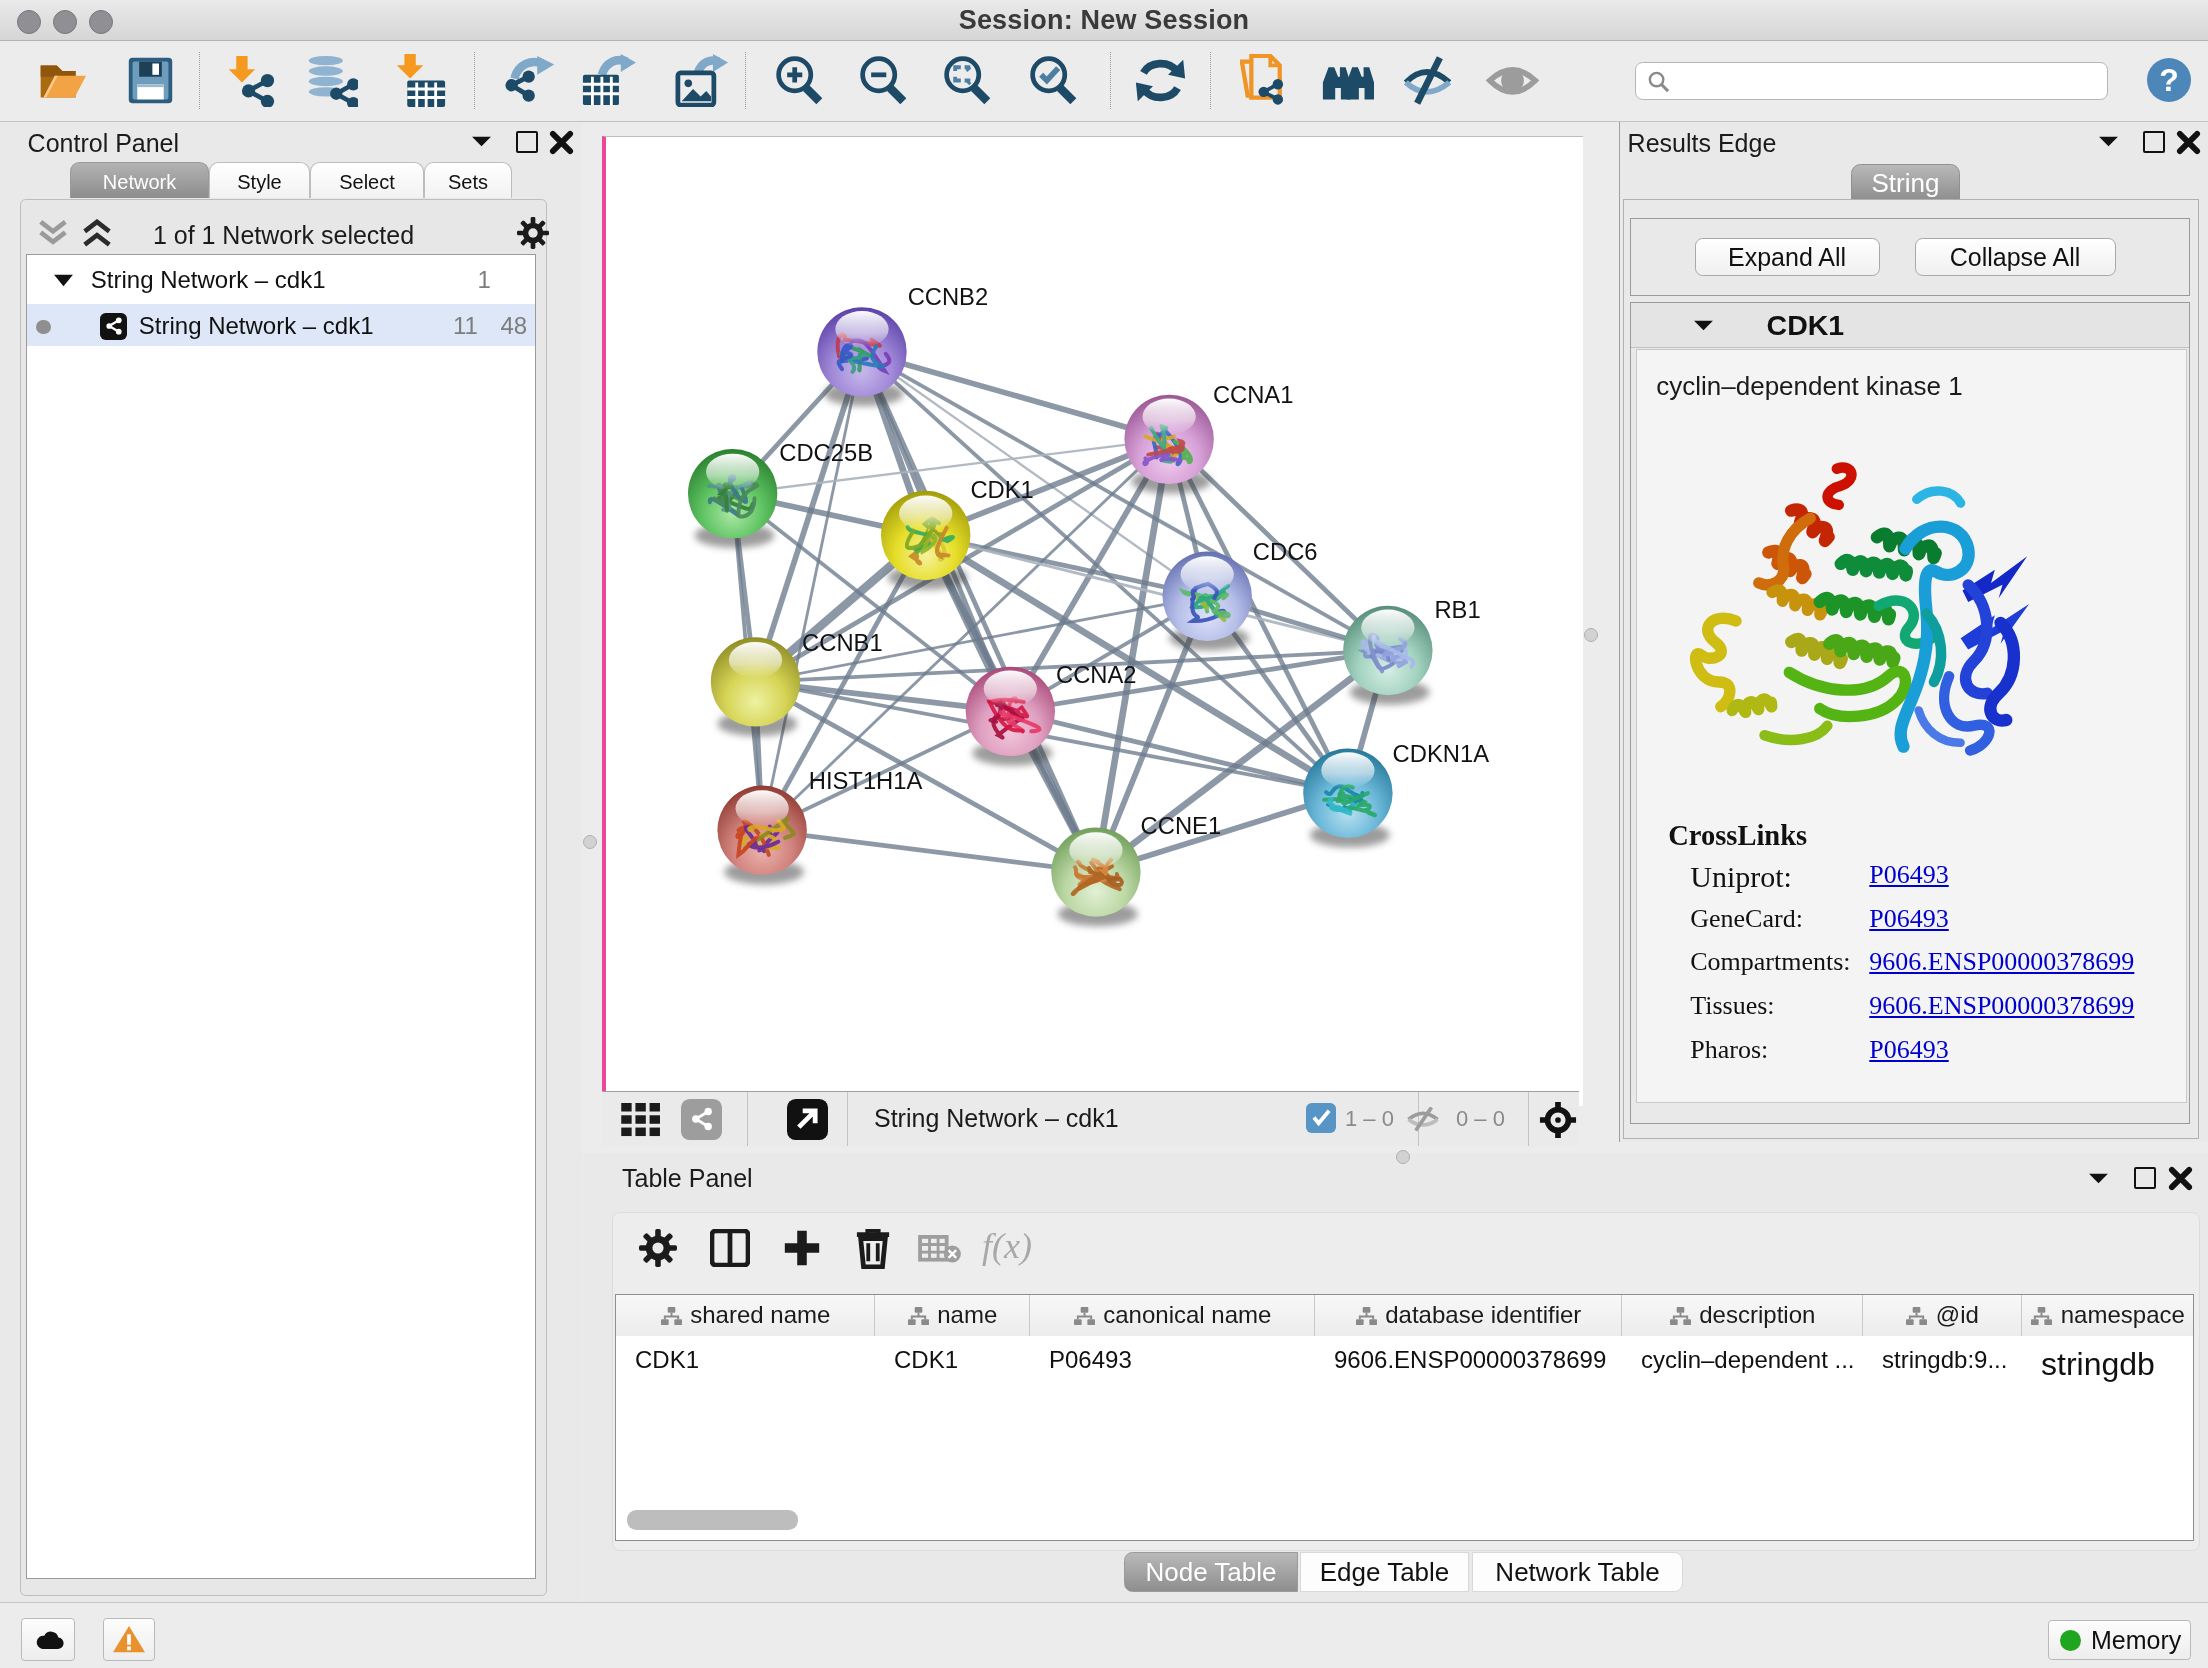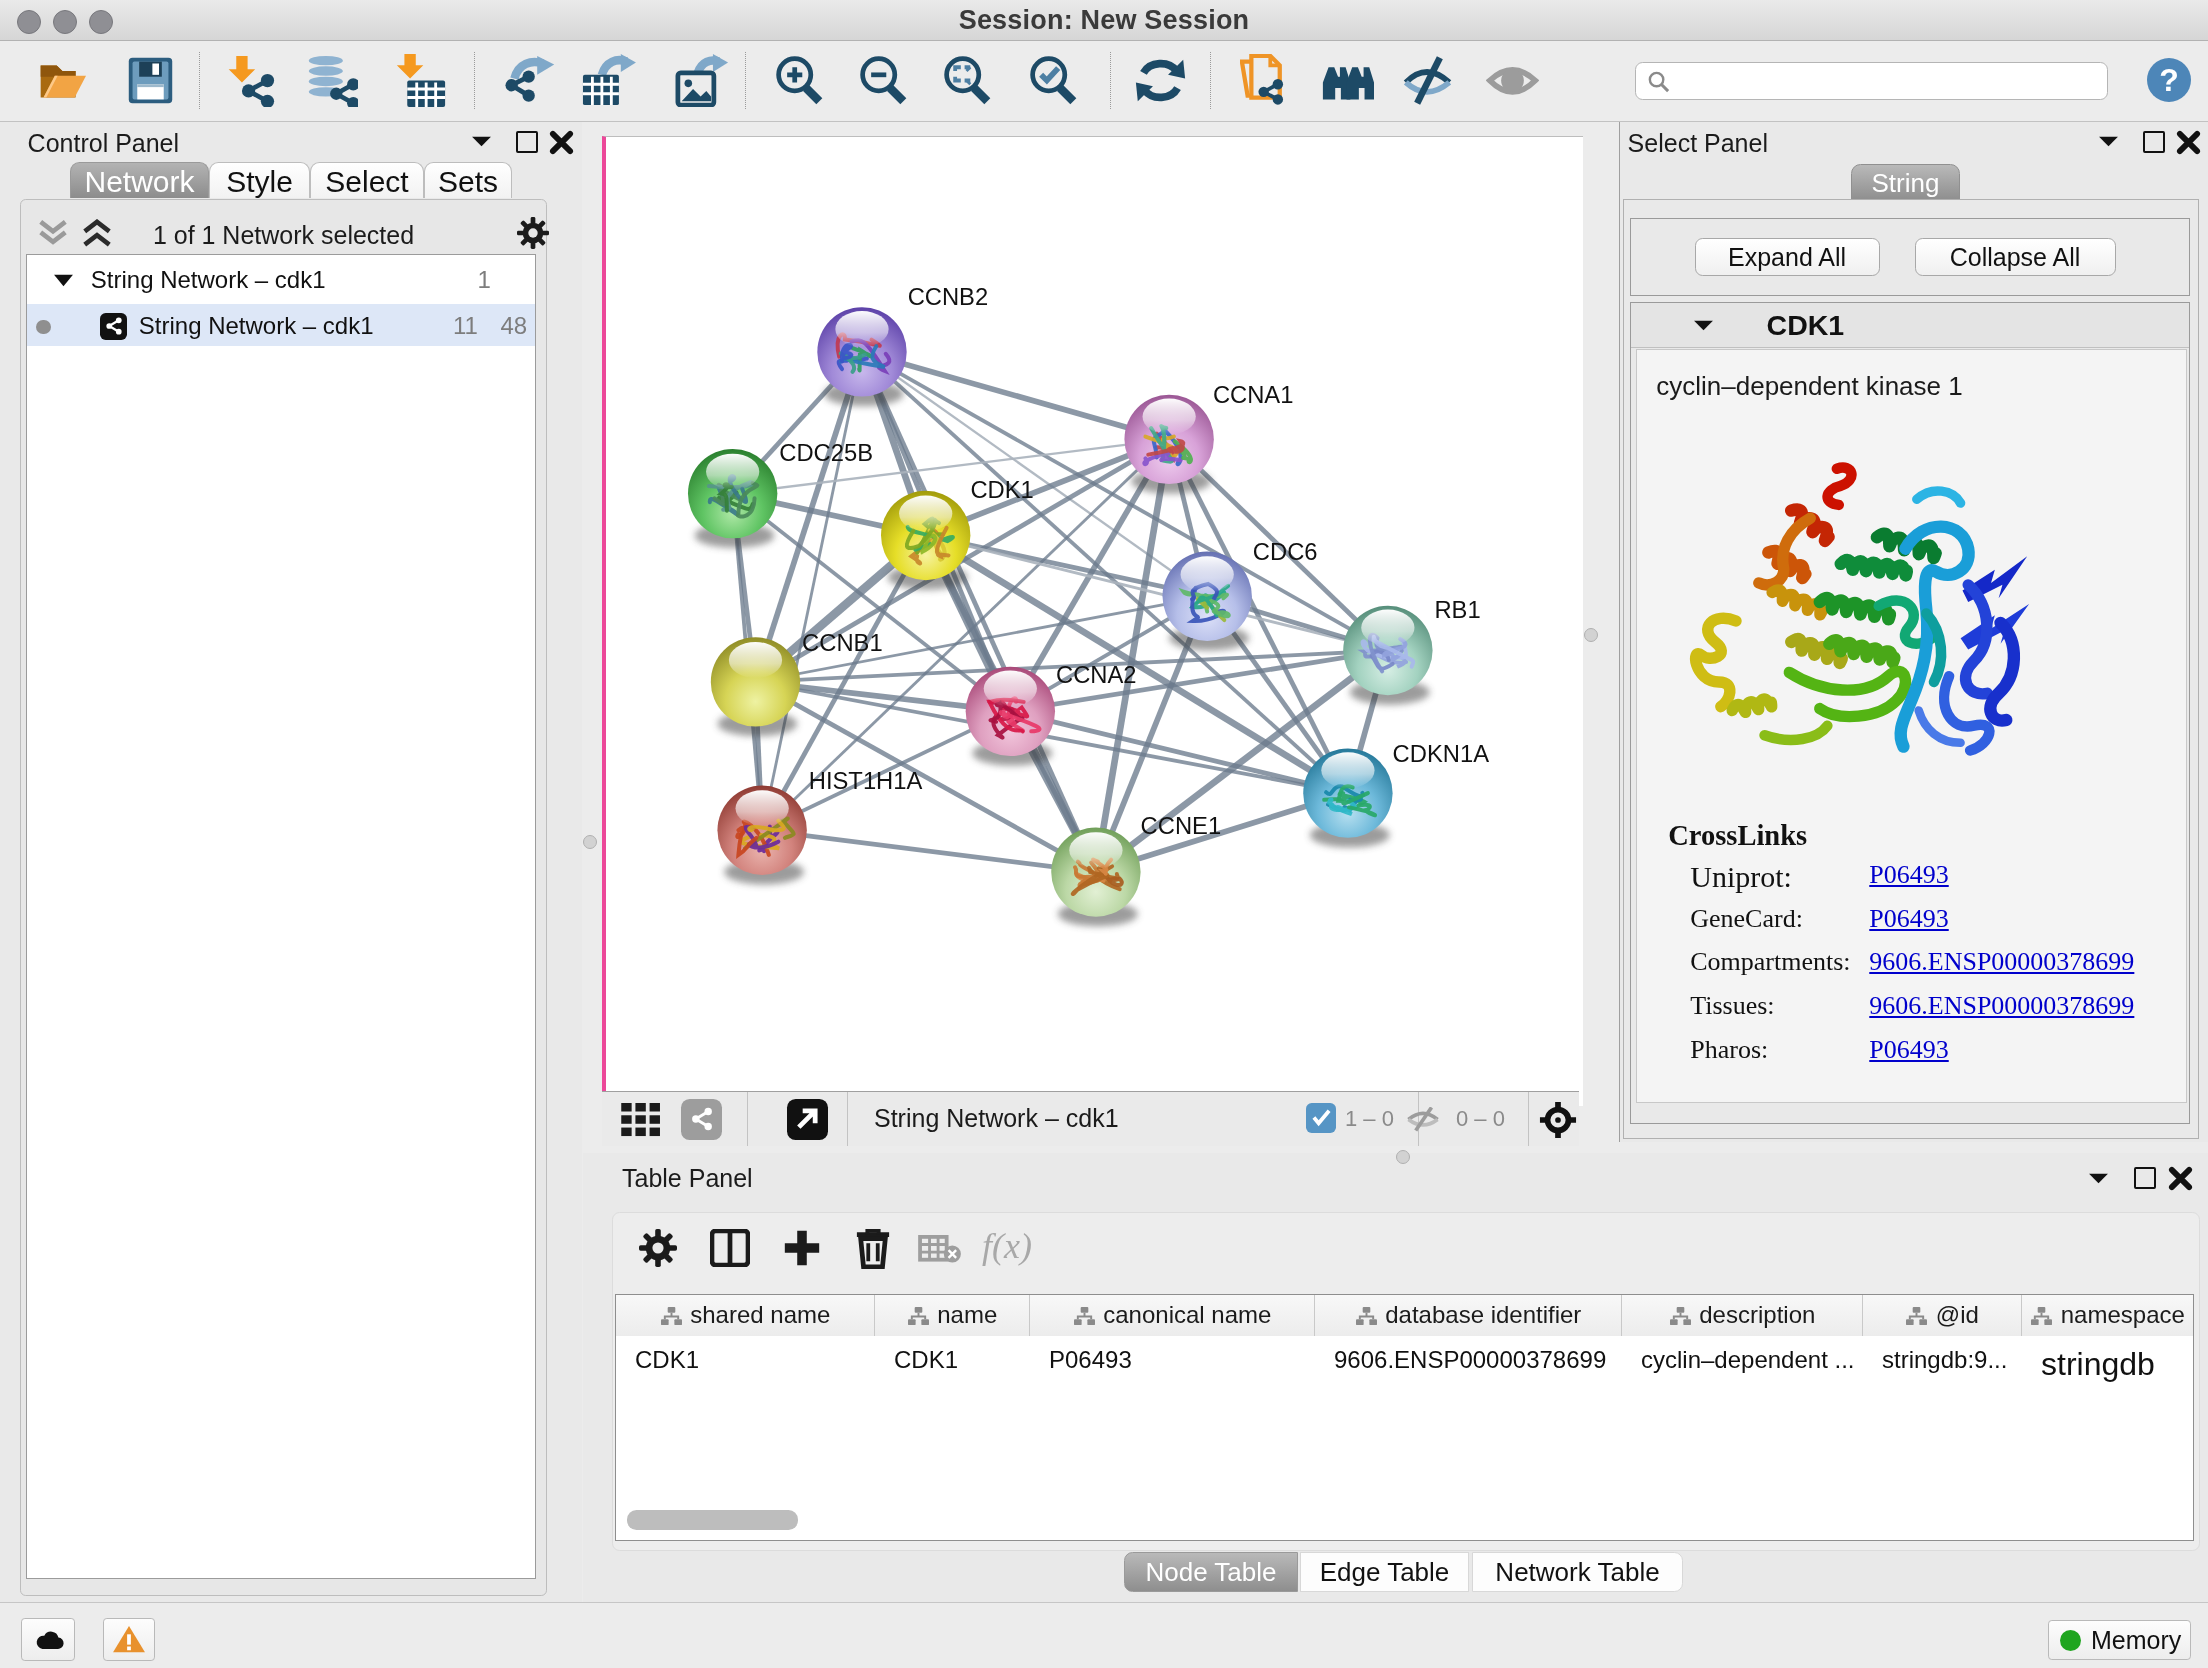--- a/index.html
+++ b/index.html
@@ -10,21 +10,21 @@
 #title{position:absolute;top:4.8px;left:0;width:100%;text-align:center;font-size:27px;color:#3a3a3a;font-weight:bold;letter-spacing:0.2px}
 
 #toolbar{left:0;top:41px;width:2208px;height:80px;background:#ececec;border-bottom:1px solid #c2c2c2}
 .tbi{position:absolute;top:13.3px}
 .tsep{position:absolute;top:11.4px;height:57px;width:0;border-left:1.9px dotted #9a9a9a}
 #searchbox{position:absolute;left:1635px;top:21px;width:471px;height:36px;background:#fff;border:1.9px solid #b5b5b5;border-radius:7.6px}
 
 .ptitle{font-size:25px;color:#1b1b1b}
 
 #cpanel{left:0;top:122px;width:582px;height:1480px;background:#e9e9e9}
-.tab{position:absolute;top:0;height:36px;border:1px solid #bdbdbd;border-bottom:none;border-radius:9.5px 9.5px 0 0;background:linear-gradient(#ffffff,#f2f2f2);color:#111;font-size:30px;text-align:center;line-height:38px;box-sizing:border-box}
+.tab{position:absolute;top:0;height:36px;border:1px solid #bdbdbd;border-bottom:none;border-radius:9.5px 9.5px 0 0;background:linear-gradient(#ffffff,#f2f2f2);color:#111;font-size:20px;text-align:center;line-height:38px;box-sizing:border-box}
 .tabsel{background:linear-gradient(#b3b3b3,#8c8c8c);color:#fff;border-color:#9a9a9a}
 #cp-box{position:absolute;left:20px;top:77px;width:525px;height:1395px;border:1px solid #bdbdbd;border-radius:5.7px;background:#e7e7e7}
 #cp-list{position:absolute;left:4.8px;top:54px;width:508px;height:1323px;background:#fff;border:1px solid #9b9b9b}
 
 #netview{left:602px;top:136px;width:977px;height:969px;background:#fff;border-top:1px solid #bdbdbd;border-left:4px solid #ec4899}
 #nettb{left:602px;top:1091px;width:977px;height:54px;background:#eaeaea;border-top:1px solid #9f9f9f}
 
 #rpanel{left:1619px;top:122px;width:590px;height:1020px;background:#e9e9e9;border-left:1.9px solid #9f9f9f}
 
 #tpanel{left:583px;top:1153px;width:1625px;height:449px;background:#e9e9e9}
@@ -613,21 +613,21 @@
       </svg>
     <div style="position:absolute;left:854px;top:14.3px;font-size:22px;color:#8a8a8a">0 – 0</div>
       <div style="position:absolute;left:926px;top:0;height:54px;border-left:1px solid #c3c3c3"></div>
     <svg style="position:absolute;left:937px;top:8.6px" width="38" height="38" viewBox="0 0 40 40">
         <circle cx="20" cy="20" r="11" fill="none" stroke="#111" stroke-width="6"></circle>
         <path d="M20 1 v9 M20 30 v9 M1 20 h9 M30 20 h9" stroke="#111" stroke-width="6"></path>
         <circle cx="20" cy="20" r="3" fill="#111"></circle>
       </svg>
   </div>
   <div class="abs" id="rpanel">
-    <div class="ptitle" style="position:absolute;left:7.6px;top:6.7px">Select Panel</div>
+    <div class="ptitle" style="position:absolute;left:7.6px;top:6.7px">Results Edge</div>
     <svg style="position:absolute;left:476px;top:11.4px" width="25" height="17" viewBox="0 0 26 18">
         <path d="M3 4 L13 14 L23 4 z" fill="#111"></path>
       </svg>
     <div style="position:absolute;left:523px;top:8.6px;width:18px;height:18px;border:2.9px solid #111;border-radius:1.9px"></div>
     <svg style="position:absolute;left:556px;top:7.6px" width="25" height="25" viewBox="0 0 26 26">
         <path d="M4 4 L22 22 M22 4 L4 22" stroke="#111" stroke-width="6" stroke-linecap="round"></path>
       </svg>
     <div style="position:absolute;left:231px;top:42px;width:107px;height:36px;background:linear-gradient(#b9b9b9,#8d8d8d);border:1px solid #909090;border-radius:9.5px 9.5px 0 0;color:#fff;font-size:26px;text-align:center;line-height:36px">String</div>
     <div style="position:absolute;left:2.9px;top:77px;width:574px;height:938px;background:#e9e9e9;border:1px solid #b0b0b0">
       <div style="position:absolute;left:5.7px;top:18px;width:558px;height:76px;border:1px solid #9a9a9a;background:#e9e9e9">

